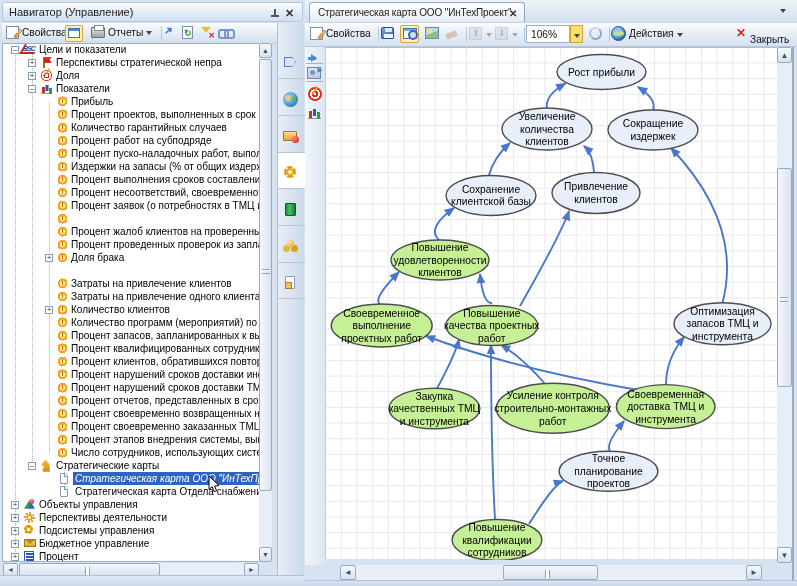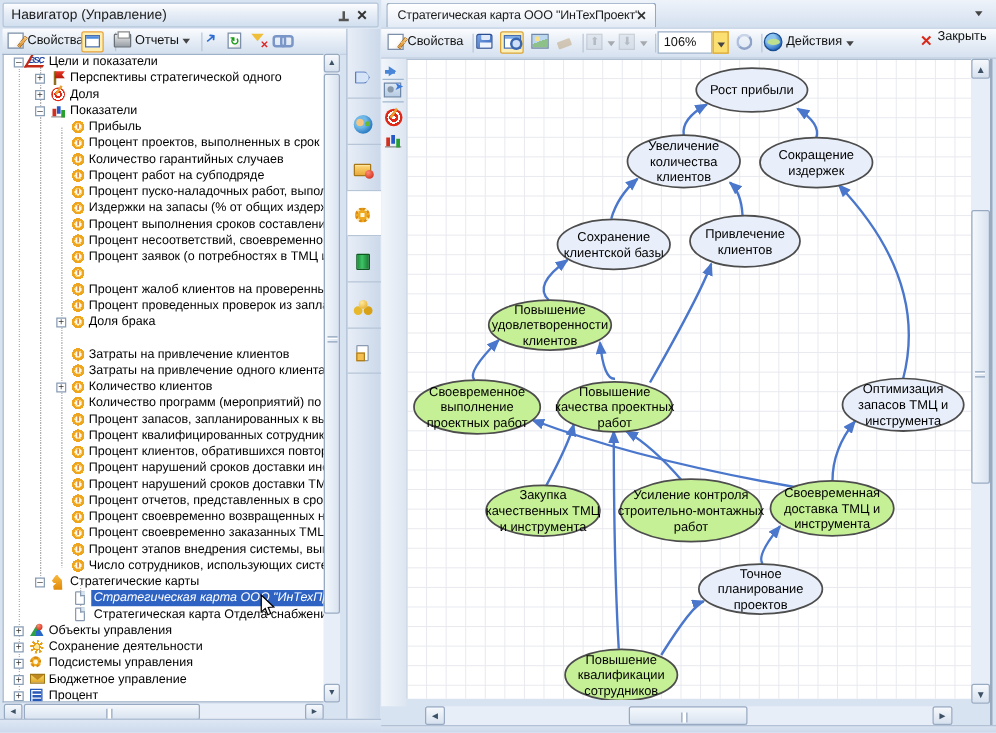--- a/index.html
+++ b/index.html
@@ -151,21 +151,21 @@
 <div class="dot" style="left:46px;top:58px;height:352px"></div>
 <div class="dot" style="left:61px;top:424px;height:27px"></div>
 <div class="trow" style="top:-1.2px">
         <span class="pm" style="left:8px">–</span>
         <span class="ticon i-bsc" style="left:21px"></span>
         <span class="lbl" style="left:36px">Цели и показатели</span>
       </div>
 <div class="trow" style="top:11.8px">
         <span class="pm" style="left:25px">+</span>
         <span class="ticon i-flag" style="left:38px"></span>
-        <span class="lbl" style="left:53px">Перспективы стратегической одного</span>
+        <span class="lbl" style="left:53px">Перспективы стратегической непра</span>
       </div>
 <div class="trow" style="top:24.8px">
         <span class="pm" style="left:25px">+</span>
         <span class="ticon i-target" style="left:38px"></span>
         <span class="lbl" style="left:53px">Доля</span>
       </div>
 <div class="trow" style="top:37.8px">
         <span class="pm" style="left:25px">–</span>
         <span class="ticon i-bars" style="left:38px"></span>
         <span class="lbl" style="left:53px">Показатели</span>
@@ -294,21 +294,21 @@
         <span class="lbl" style="left:72px">Стратегическая карта Отдела снабжения</span>
       </div>
 <div class="trow" style="top:453.8px">
         <span class="pm" style="left:8px">+</span>
         <span class="ticon i-pyramid" style="left:21px"></span>
         <span class="lbl" style="left:36px">Объекты управления</span>
       </div>
 <div class="trow" style="top:466.8px">
         <span class="pm" style="left:8px">+</span>
         <span class="ticon i-star" style="left:21px"></span>
-        <span class="lbl" style="left:36px">Сохранение деятельности</span>
+        <span class="lbl" style="left:36px">Перспективы деятельности</span>
       </div>
 <div class="trow" style="top:479.8px">
         <span class="pm" style="left:8px">+</span>
         <span class="ticon i-gear2" style="left:21px"></span>
         <span class="lbl" style="left:36px">Подсистемы управления</span>
       </div>
 <div class="trow" style="top:492.8px">
         <span class="pm" style="left:8px">+</span>
         <span class="ticon i-env" style="left:21px"></span>
         <span class="lbl" style="left:36px">Бюджетное управление</span>
@@ -380,21 +380,21 @@
    <span class="abs" style="left:221px;top:2px;width:44px;height:18px;background:#fff;border:1px solid #9ab0c8;line-height:17px;padding-left:4px">106%</span>
    <span class="abs" style="left:265px;top:2px;width:13px;height:18px;background:#fbdf71;border:1px solid #d9a539">
         <span class="arr" style="position:absolute;left:3px;top:8px"></span>
       </span>
    <span class="abs" style="left:283px;top:3px"><span class="ic-spin"></span></span>
    <span class="abs tbsep" style="left:301px;top:4px"></span>
    <span class="abs" style="left:306px;top:3px"><span class="ic-globe"></span></span>
    <span class="abs" style="left:324px;top:5px">Действия</span>
    <span class="abs arr" style="left:372px;top:10px"></span>
    <span class="abs" style="left:431px;top:4px"><span class="ic-redx"></span></span>
-   <span class="abs" style="left:445px;top:1px">Закрыть</span>
+   <span class="abs" style="left:445px;top:11px">Закрыть</span>
  </div>
  <div id="rstrip">
    <span class="abs" style="left:3px;top:2px"><span class="ic-barrow"></span></span>
    <span class="abs" style="left:1px;top:16px;width:17px;height:1px;background:#9fb6d0"></span>
    <span class="abs" style="left:2px;top:18px"><span class="ic-imgarr"></span></span>
    <span class="abs" style="left:1px;top:34px;width:17px;height:1px;background:#9fb6d0"></span>
    <span class="abs" style="left:3px;top:40px"><span class="ic-target2"></span></span>
    <span class="abs" style="left:3px;top:58px"><span class="ic-bars2"></span></span>
  </div>
  <div id="canvas">

